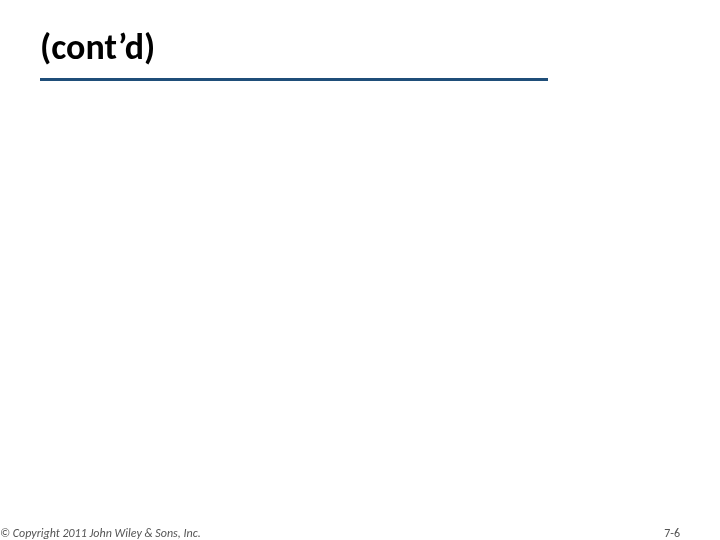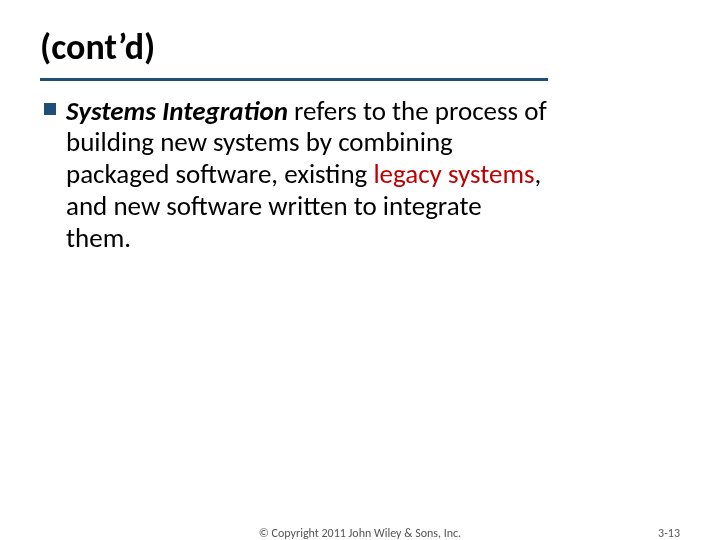--- a/index.html
+++ b/index.html
@@ -68,43 +68,40 @@
     bottom: 14px;
     left: 0;
     width: 720px;
     font-size: 12px;
     color: #555;
   }
   .copyright {
     position: absolute;
     left: 0;
     width: 720px;
-    text-align: center;
+    font-style: italic;
   }
   .pagenum {
     position: absolute;
     right: 40px;
     color: #555;
   }
 </style>
 </head>
 <body>
 
 <div class="slide">
 
   <h1 class="title">(cont’d)</h1>
 
   <div class="rule"></div>
 
   <div class="body">
     <ul>
-      <li>
-        <span class="bold-ital">Systems Integration</span><span> refers to the process of building new systems by combining packaged software, existing </span><span class="legacy">legacy systems</span><span>, and new software written to integrate them.</span>
-      </li>
     </ul>
   </div>
 
   <div class="footer">
     <div class="copyright">© Copyright 2011 John Wiley &amp; Sons, Inc.</div>
-    <div class="pagenum">3-13</div>
+    <div class="pagenum">7-6</div>
   </div>
 
 </div>
 
 </body></html>

